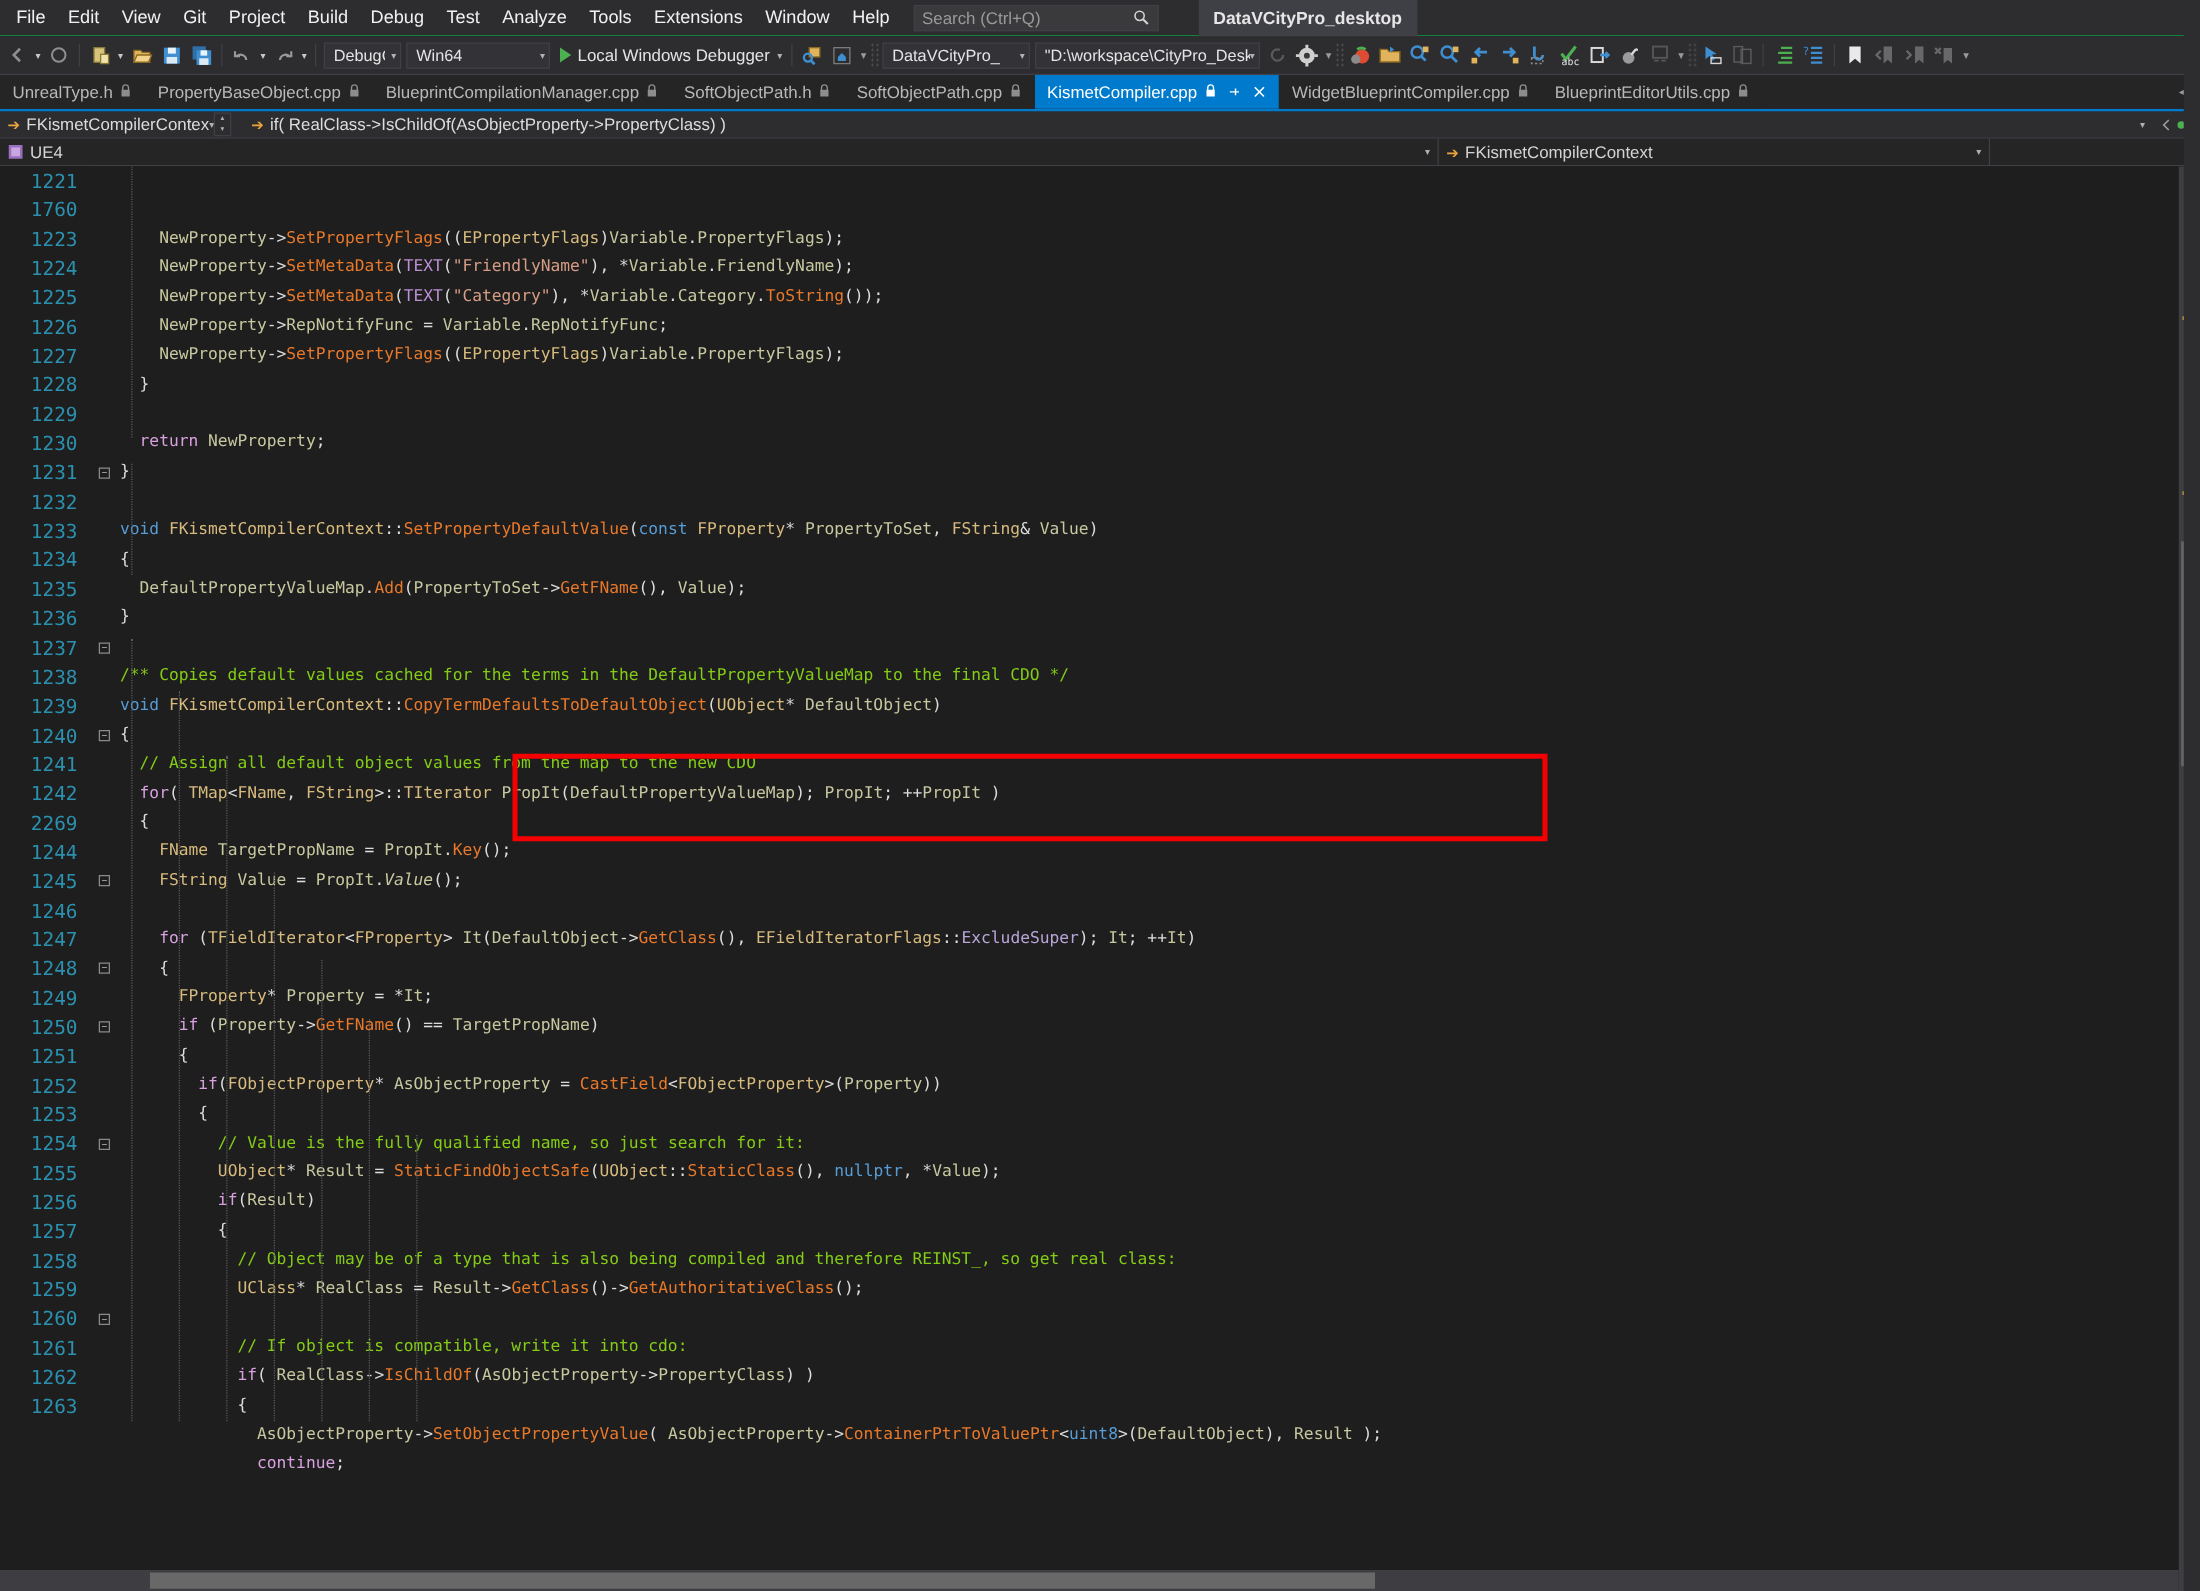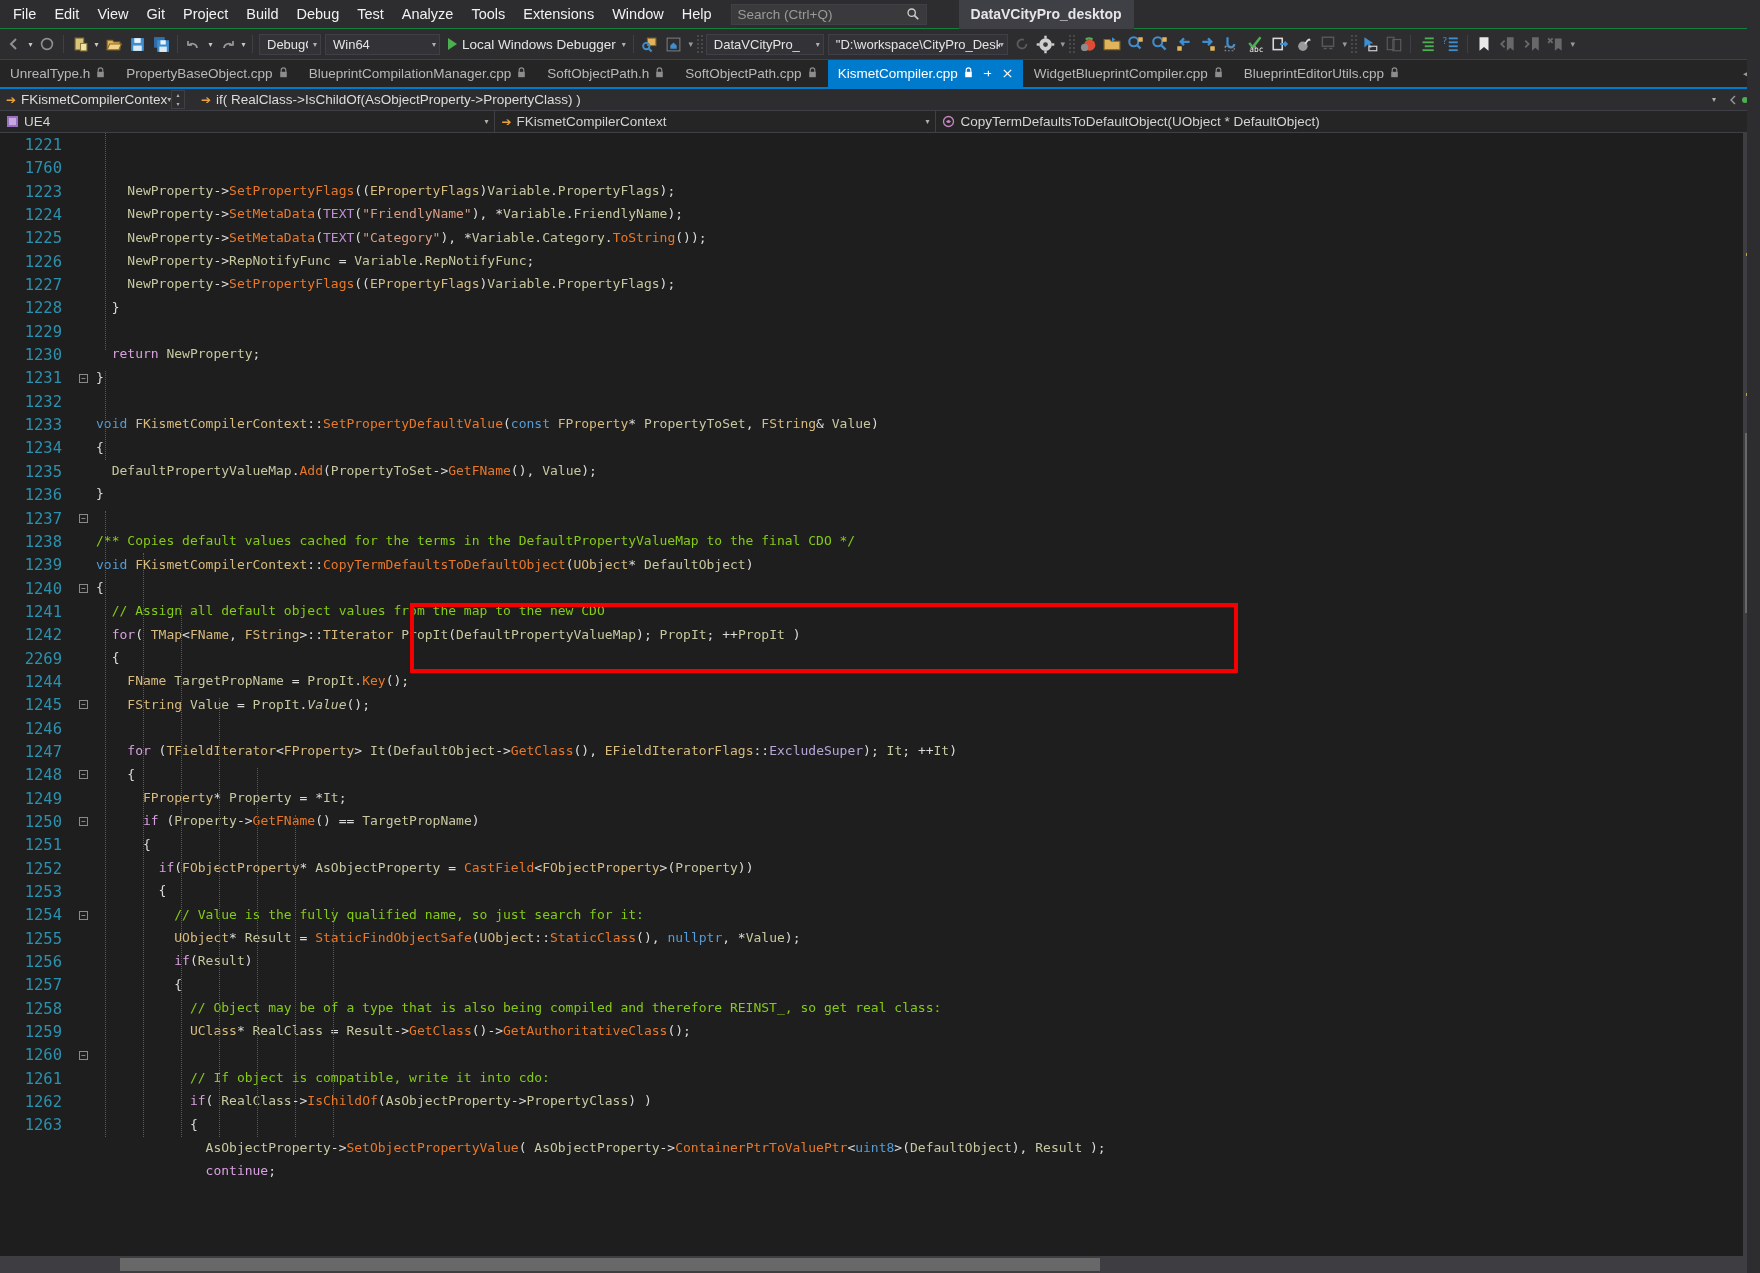--- a/index.html
+++ b/index.html
@@ -740,29 +740,20 @@
       <span>UE4</span>
       <span class="nav-drop" style="margin-left:auto">▾</span>
     </div>
     <div class="nav-divider"></div>
     <div class="nav-cell" style="width:440px">
       <span class="nav-arrow">➔</span>
       <span>FKismetCompilerContext</span>
       <span class="nav-drop" style="margin-left:auto">▾</span>
     </div>
     <div class="nav-divider"></div>
-    <div class="nav-cell flexible">
-      <span class="sq-ico">
-        <svg width="13" height="13" viewBox="0 0 13 13">
-            <circle cx="6.5" cy="6.5" r="5" fill="none" stroke="#c586c0" stroke-width="1.3"></circle>
-            <path d="M4 6.5 q2.5-3 5 0 q-2.5 3 -5 0" fill="#c586c0"></path>
-          </svg>
-      </span>
-      <span>CopyTermDefaultsToDefaultObject(UObject * DefaultObject)</span>
-    </div>
   </div>
 
   <div class="editor">
     <div class="code-area">
       <div class="gutter" id="gutter">
           <div class="ln">1221</div>
           <div class="ln">1760</div>
           <div class="ln">1223</div>
           <div class="ln">1224</div>
           <div class="ln">1225</div>

